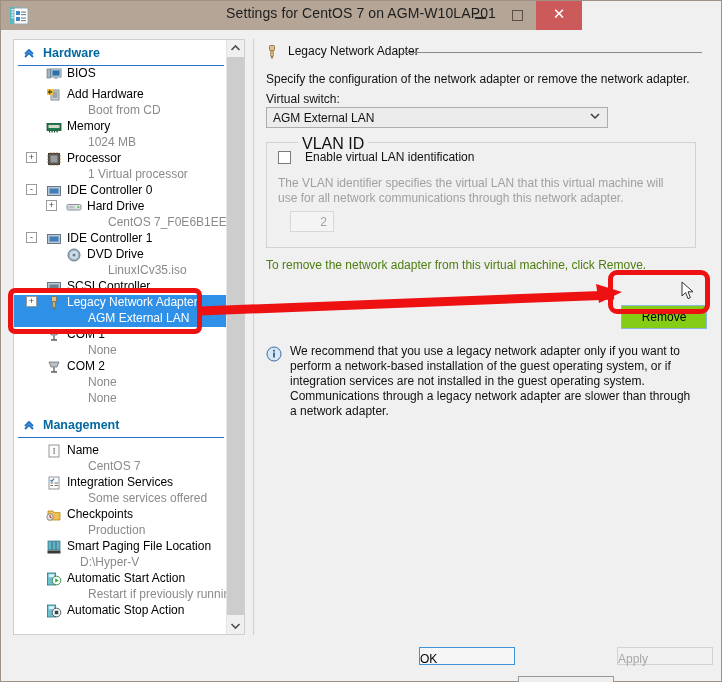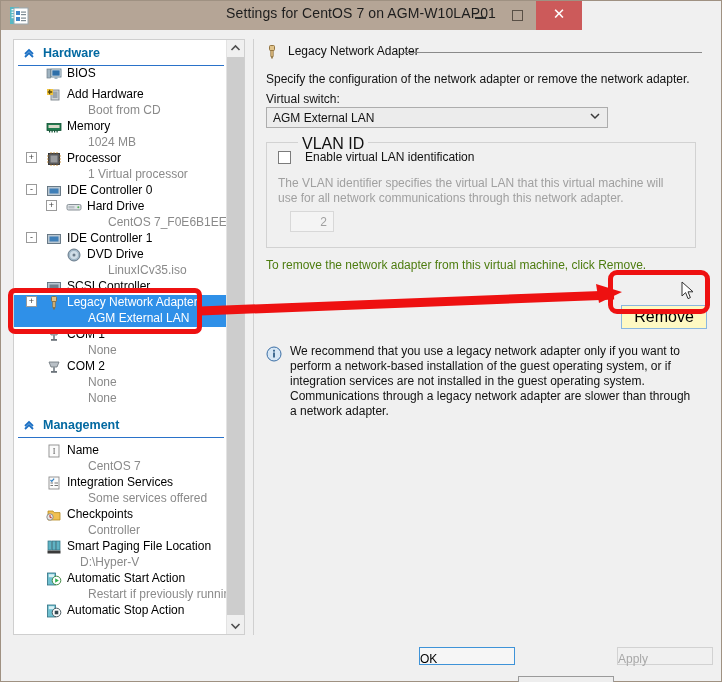--- a/index.html
+++ b/index.html
@@ -70,22 +70,22 @@
   .combo .cv{position:absolute;right:6px;top:3px;font-size:11px;color:#444;}
   .group{position:absolute;left:12px;top:103px;width:430px;height:106px;
          border:1px solid #d2d2d2;box-sizing:border-box;background:#f0f0f0;}
   .group-title{position:absolute;left:20px;top:96px;background:#f0f0f0;padding:0 4px;font-size:16px;color:#111;margin-left:24px;}
   .chk{position:absolute;left:24px;top:112px;width:13px;height:13px;border:1px solid #7b7b7b;background:#fff;box-sizing:border-box;}
   .chklbl{position:absolute;left:51px;top:111px;font-size:12px;color:#111;}
   .greytext{position:absolute;left:24px;top:137px;width:406px;font-size:12px;color:#a0a0a0;line-height:15px;}
   .spin{position:absolute;left:36px;top:172px;width:44px;height:21px;background:#f4f4f4;border:1px solid #d8d8d8;box-sizing:border-box;}
   .spin .v{position:absolute;right:6px;top:3px;font-size:12px;color:#a0a0a0;}
   .removetext{position:absolute;left:12px;top:219px;font-size:12px;color:#4d7c0f;}
-  .btn-remove{position:absolute;left:620px;top:275px;width:86px;height:24px;background:#fef9c3;
-              border:1px solid #8ab7e0;box-sizing:border-box;font-size:16px;color:#000;
+  .btn-remove{position:absolute;left:620px;top:275px;width:86px;height:24px;background:#84cc16;
+              border:1px solid #8ab7e0;box-sizing:border-box;font-size:12px;color:#000;
               text-align:center;line-height:22px;}
   .infobox{position:absolute;left:12px;top:305px;width:430px;}
   .infoico{position:absolute;left:0;top:2px;width:16px;height:16px;}
   .infotxt{position:absolute;left:24px;top:0;width:406px;font-size:12px;color:#111;line-height:15px;}
 
   
   .btnbar{position:absolute;left:0;top:613px;width:720px;height:38px;}
   .dbtn{position:absolute;top:4px;width:96px;height:18px;font-size:12px;text-align:left;
         line-height:23px;box-sizing:border-box;}
   .dbtn.ok{left:418px;background:#f6f6f6;border:1px solid #3e93d8;color:#000;}
@@ -363,21 +363,21 @@
           <span class="ico" style="left:32px">
             <svg width="16" height="16" viewBox="0 0 16 16">
               <path d="M2 4 h5 l1.2 1.6 h5.8 v7.4 h-12 z" fill="#f0c052" stroke="#b58b22" stroke-width="0.8"></path>
               <circle cx="4" cy="10" r="3.2" fill="#e8e8e8" stroke="#7b7b7b" stroke-width="0.8"></circle>
               <path d="M4 8 v2 l1.6 1" stroke="#c1392b" stroke-width="1.1" fill="none"></path>
             </svg>
           </span>
           <span class="txt" style="left:53px">Checkpoints</span>
         </div>
         <div class="sub">
-          <span class="txt" style="left:74px">Controller</span>
+          <span class="txt" style="left:74px">Production</span>
         </div>
 
         <div class="row">
           <span class="ico" style="left:32px">
             <svg width="16" height="16" viewBox="0 0 16 16">
               <rect x="2" y="2" width="3.4" height="9" fill="#5fb3c4" stroke="#2e6f80" stroke-width="0.7"></rect>
               <rect x="6.3" y="2" width="3.4" height="9" fill="#5fb3c4" stroke="#2e6f80" stroke-width="0.7"></rect>
               <rect x="10.6" y="2" width="3.4" height="9" fill="#5fb3c4" stroke="#2e6f80" stroke-width="0.7"></rect>
               <rect x="1.5" y="11.5" width="13" height="3" fill="#3a3a3a"></rect>
             </svg>

